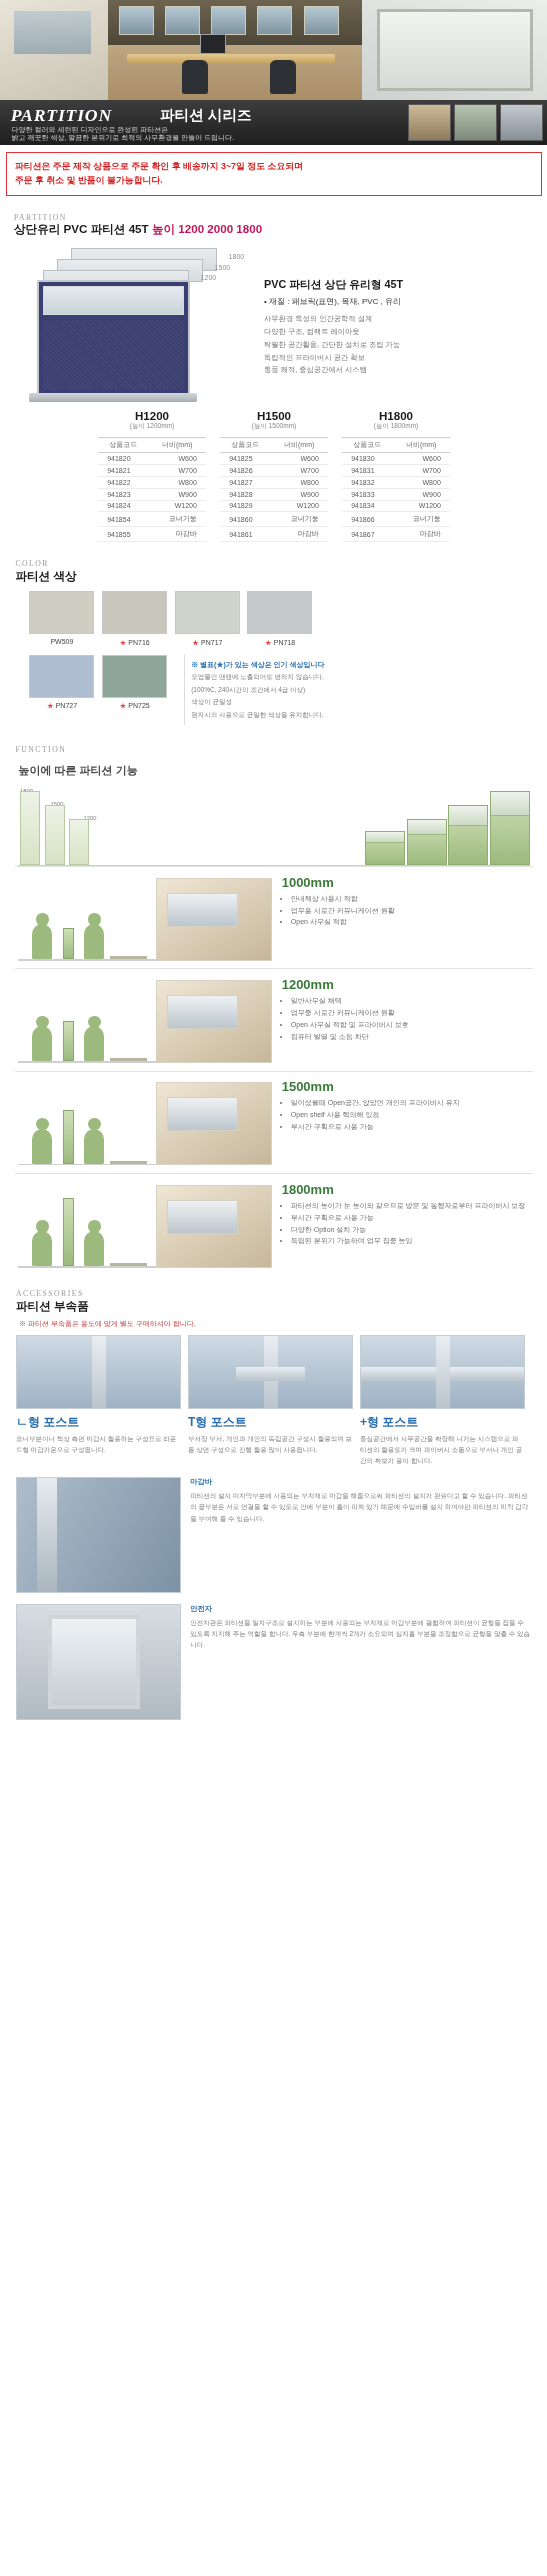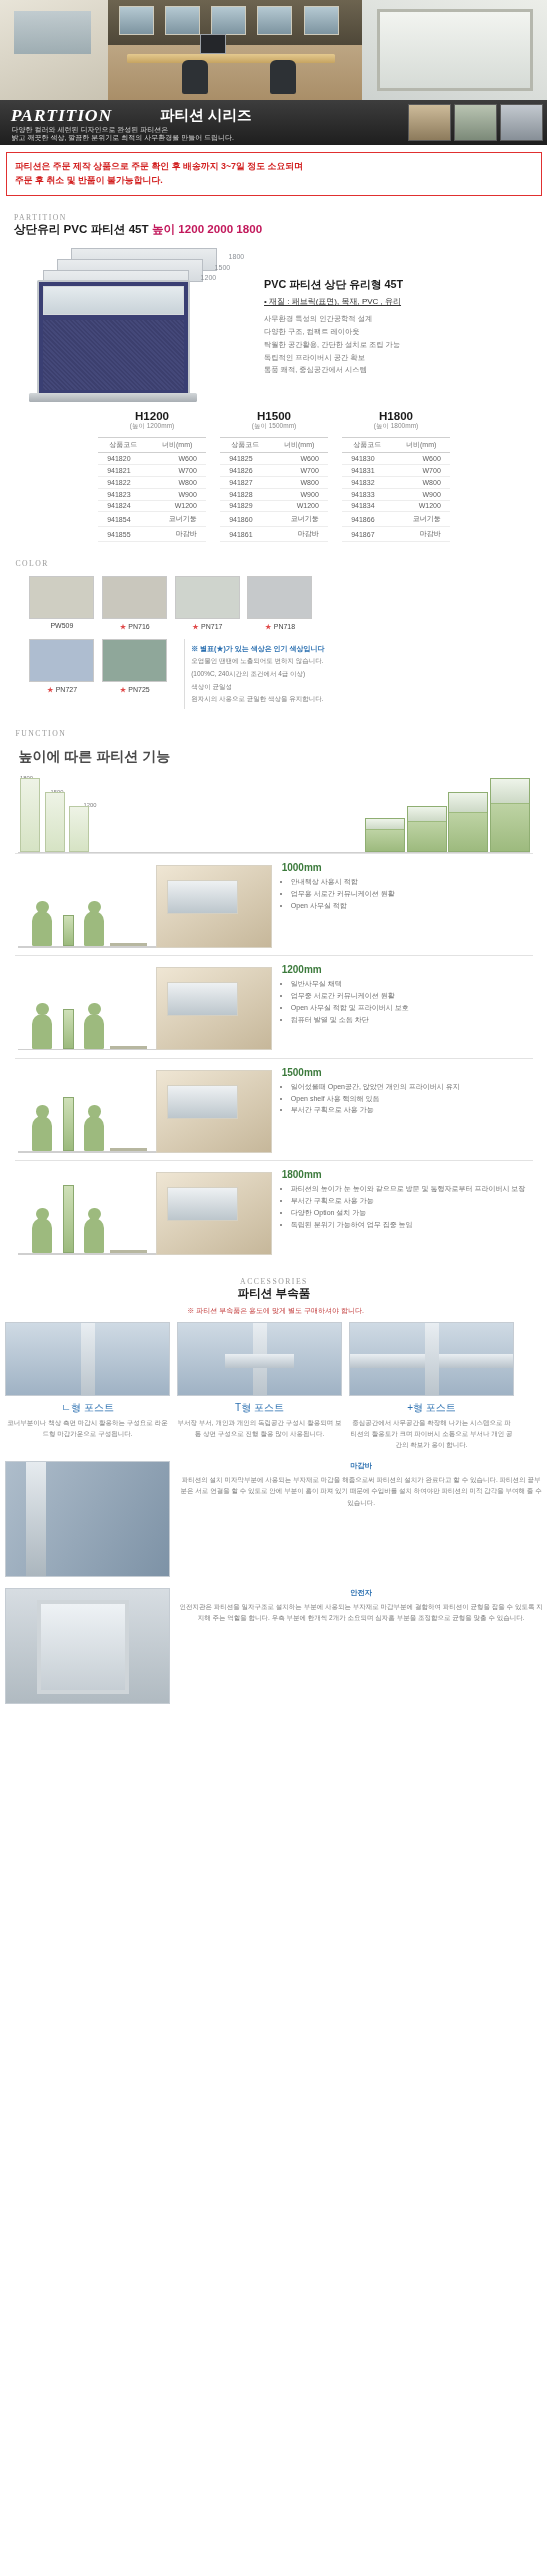--- a/index.html
+++ b/index.html
@@ -166,21 +166,21 @@
     background: linear-gradient(#d2d6d9, #a8aeb3);
     border-radius: 1.5px;
   }
   .prod-info {
     position: absolute; left: 264px; top: 34px; width: 274px;
   }
   .prod-info h3 {
     margin: 0 0 4.6px 0; font-size: 10.8px; font-weight: bold; color: #1b1b1b;
   }
   .prod-info .mat {
-    font-size: 8px; color: #333; margin-bottom: 6.2px; text-decoration: underline;
+    font-size: 8px; color: #333; margin-bottom: 6.2px;
   }
   .prod-info .desc p {
     margin: 0; font-size: 7.3px; line-height: 1.75; color: #777;
   }
 
   
   .specs {
     display: flex; justify-content: center; gap: 14px;
     margin: 3.1px 0 0 0; padding: 0 46px;
   }
@@ -221,21 +221,21 @@
   .swatch .lbl .star { color: #e04a4a; }
   .note-box {
     margin-left: 9.2px; width: 231px; padding: 4.6px 6.2px;
     border-left: 0.8px solid #dcdcdc;
   }
   .note-box .t { font-size: 7px; color: #2a6fb0; font-weight: bold; }
   .note-box p { margin: 2.3px 0 0 0; font-size: 6.5px; color: #7a7a7a; line-height: 1.6; }
 
   
   .func { margin-top: 4.6px; padding: 0 15.4px; }
-  .func .cap { font-size: 14px; color: #4a4a4a; margin: 9.2px 0 4.6px 3.1px; font-weight: bold; }
+  .func .cap { font-size: 11px; color: #4a4a4a; margin: 9.2px 0 4.6px 3.1px; font-weight: bold; }
   .chartbox {
     position: relative; height: 83px; border-bottom: 0.8px solid #cfcfcf;
     margin: 0 3.1px;
   }
   .chartbox .bars { position: absolute; left: 1.5px; bottom: 0; display: flex; align-items: flex-end; gap: 4.6px; }
   .chartbox .bar {
     width: 20px; background: linear-gradient(#eef3e6, #d6e3c4);
     border: 0.8px solid #b9c9a2;
   }
   .chartbox .tag { position: absolute; font-size: 5.8px; color: #7c7c7c; }
@@ -272,48 +272,48 @@
     position: absolute; right: 0; bottom: 0; width: 116px; height: 83px;
     background: linear-gradient(150deg, #efe6d4, #c6b79a);
     border: 0.8px solid #d8d2c4;
   }
   .fn-row .pic .photo:after {
     content: ""; position: absolute; left: 9.2px; top: 14px; width: 69px; height: 32px;
     background: linear-gradient(#eef1f3, #bcc6cc); border: 1.5px solid #d5d0c2;
   }
   .fn-row .txt { flex: 1; padding-left: 9.2px; }
   .fn-row .txt .hh {
-    font-size: 10px; font-weight: bold; color: #3c7a3c; margin-bottom: 3.1px;
+    font-size: 13px; font-weight: bold; color: #3c7a3c; margin-bottom: 3.1px;
   }
   .fn-row .txt ul { margin: 0; padding-left: 9.2px; }
   .fn-row .txt li { font-size: 7px; color: #6d6d6d; line-height: 1.7; }
 
   
-  .acc { margin-top: 4px; padding: 0 5px; text-align: center; }
+  .acc { margin-top: 4px; padding: 0 16px; }
   .acc .warn { font-size: 7px; color: #c23b3b; margin: 4.6px 0 6.2px 3.1px; }
   .acc-grid { display: flex; gap: 7px; }
   .acc-card { width: 165px; }
   .acc-card .im {
     width: 165px; height: 74px;
     background: linear-gradient(#cfdae4, #9fb2c4);
     border: 0.8px solid #c5ccd3; position: relative; overflow: hidden;
   }
   .acc-card .im .post {
     position: absolute; left: 50%; top: 0; width: 14px; height: 74px; margin-left: -7px;
     background: linear-gradient(#e9eef2, #b9c3cb);
   }
   .acc-card .im.t .post2 {
     position: absolute; left: 50%; top: 31px; height: 14px; width: 69px; margin-left: -35px;
     background: linear-gradient(#e9eef2, #b9c3cb);
   }
   .acc-card .im.plus .post3 {
     position: absolute; left: 0; top: 31px; height: 14px; width: 165px;
     background: linear-gradient(#e9eef2, #b9c3cb);
   }
-  .acc-card .ti { font-size: 10px; font-weight: normal; color: #2a6fb0; margin-top: 4.6px; }
+  .acc-card .ti { font-size: 12px; font-weight: bold; color: #2a6fb0; margin-top: 4.6px; }
   .acc-card .bd { font-size: 6.5px; color: #7b7b7b; line-height: 1.7; margin-top: 2.3px; }
 
   .acc-wide { display: flex; gap: 9.2px; margin-top: 10.8px; }
   .acc-wide .im2 {
     width: 165px; height: 116px; border: 0.8px solid #c5ccd3;
     background: linear-gradient(120deg, #aebdcb, #7d92a6); position: relative; overflow: hidden;
   }
   .acc-wide .im2 .rail {
     position: absolute; left: 20px; top: 0; width: 20px; height: 116px;
     background: linear-gradient(#e6ebef, #aab5bd);
@@ -526,20 +526,21 @@
               <td>마감바</td>
             </tr>
       </tbody>
         </table>
     </div>
   </div>
 
   <div class="colors">
     <div class="sec-head" style="margin-left:0">
       <div class="eng">COLOR</div>
+      <div class="kr">파티션 색상</div>
     </div>
 
     <div class="swatch-row">
       <div class="swatch">
         <div class="chip" style="background:#cfcec2"></div>
         <div class="lbl">PW509</div>
       </div>
       <div class="swatch">
         <div class="chip" style="background:#c9c7bd"></div>
         <div class="lbl"><span class="star">★</span> <span>PN716</span></div>

